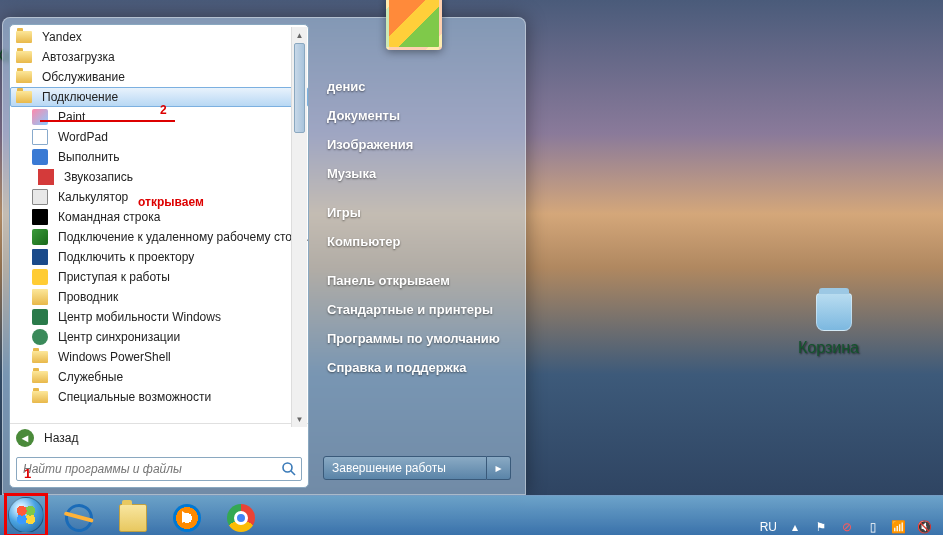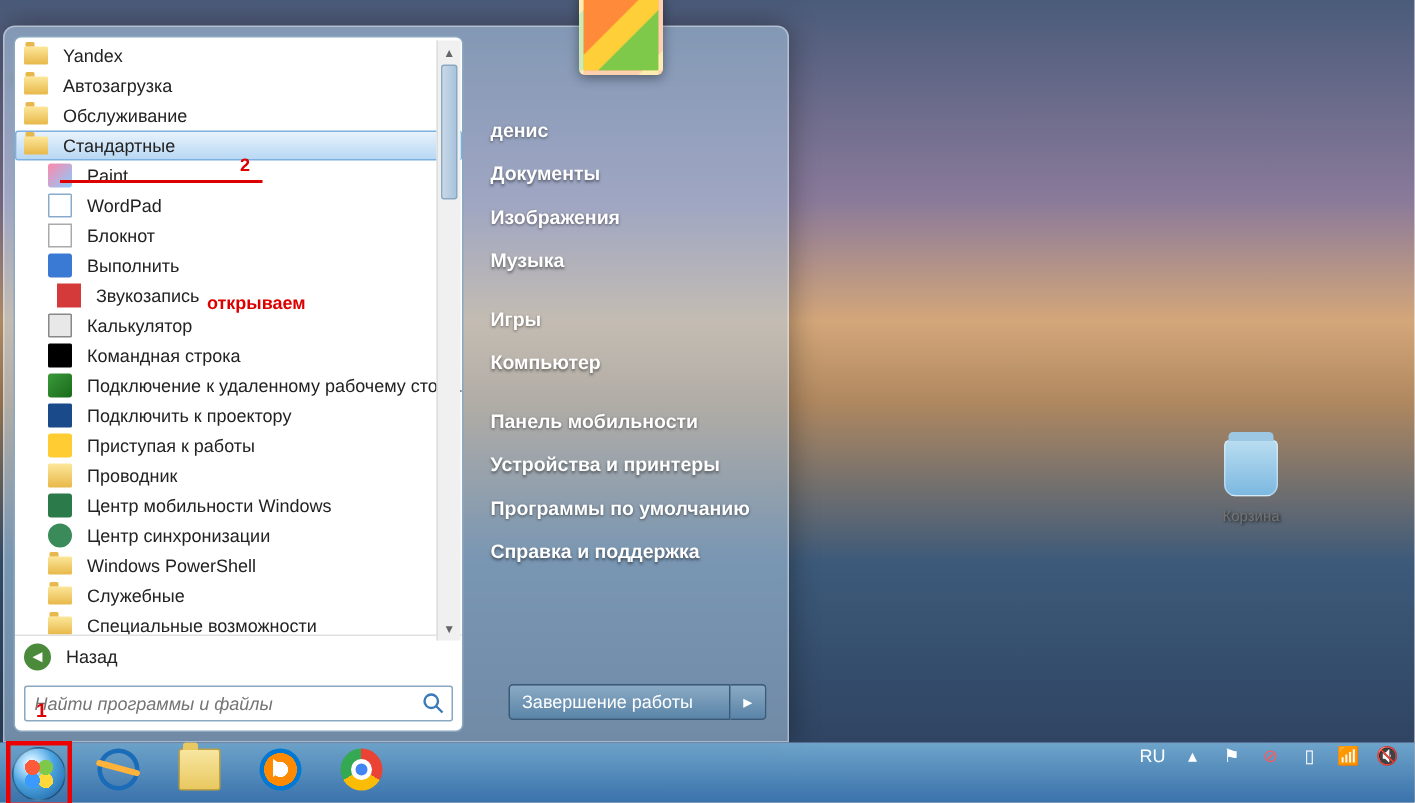--- a/index.html
+++ b/index.html
@@ -1,28 +1,28 @@
 <!DOCTYPE html>
 <html><head>
 <meta charset="utf-8">
 <style>
 * { margin:0; padding:0; box-sizing:border-box; font-family:"Segoe UI",Tahoma,sans-serif; }
 html,body { width:943px; height:535px; overflow:hidden; }
 body { background:linear-gradient(180deg,#4a5b7a 0%,#8a7a9a 25%,#d4a77a 40%,#b08860 50%,#3d5a7a 70%,#2a3d5a 100%); position:relative; }
 
 .desktop { position:absolute; inset:0; }
-.desktop-icon { position:absolute; width:72px; text-align:center; color:#737373; font-size:10px; text-shadow:1px 1px 2px rgba(0,0,0,.7); cursor:pointer; }
+.desktop-icon { position:absolute; width:72px; color:#14532d; font-size:16px; text-shadow:1px 1px 2px rgba(0,0,0,.7); cursor:pointer; }
 .desktop-icon .ic { width:48px; height:48px; margin:0 auto 3px; display:flex; align-items:center; justify-content:center; font-size:32px; }
 .recycle { top:288px; left:798px; }
 .recycle .ic .bin { width:36px; height:38px; background:linear-gradient(180deg,#b8dcf0,#7cb8e0); border-radius:4px 4px 8px 8px; border:1px solid rgba(255,255,255,.4); position:relative; }
 .recycle .ic .bin::before { content:''; position:absolute; top:-6px; left:2px; right:2px; height:6px; background:#9cc8e4; border-radius:3px 3px 0 0; }
 .dcomputer { top:-4px; left:-5px; }
 .dglaztv { top:-4px; left:75px; }
 
-.taskbar { position:absolute; left:0; right:0; bottom:0; height:40px; background:linear-gradient(180deg,rgba(120,180,220,.85),rgba(60,120,180,.9)); border-top:1px solid rgba(255,255,255,.3); display:flex; align-items:flex-start; }
+.taskbar { position:absolute; left:0; right:0; bottom:0; height:40px; background:linear-gradient(180deg,rgba(120,180,220,.85),rgba(60,120,180,.9)); border-top:1px solid rgba(255,255,255,.3); display:flex; align-items:flex-end; }
 .start-orb { width:40px; height:40px; margin:0 6px; position:relative; cursor:pointer; }
 .start-orb .orb { width:36px; height:36px; margin:2px auto; border-radius:50%; background:radial-gradient(circle at 35% 30%,#fff 0%,#bde5ff 15%,#4aa3e0 45%,#1a5b9a 100%); border:1px solid rgba(0,0,0,.3); position:relative; overflow:hidden; }
 .start-orb .orb::after { content:''; position:absolute; inset:6px; background:
  radial-gradient(circle at 30% 30%,#ff5a3a 0 5px,transparent 5px),
  radial-gradient(circle at 70% 30%,#7fc94a 0 5px,transparent 5px),
  radial-gradient(circle at 30% 70%,#3a9aff 0 5px,transparent 5px),
  radial-gradient(circle at 70% 70%,#ffd83a 0 5px,transparent 5px); }
 .start-orb.ann { outline:3px solid #e00; outline-offset:-1px; }
 
 .tb-btn { width:50px; height:34px; margin:0 2px; border-radius:3px; display:flex; align-items:center; justify-content:center; cursor:pointer; }
@@ -58,21 +58,21 @@
 .ul1 { top:95px; left:30px; width:135px; }
 .annot { position:absolute; color:#d00; font-size:12px; font-weight:600; }
 .a2 { top:78px; left:150px; }
 .aopen { top:170px; left:128px; }
 .a1 { bottom:6px; left:14px; color:#d00; font-size:13px; font-weight:700; }
 
 .sm-right { flex:1; padding:48px 8px 8px 14px; display:flex; flex-direction:column; color:#fff; font-size:13px; position:relative; }
 .sm-avatar { position:absolute; top:-30px; left:50%; transform:translateX(-50%); width:56px; height:56px; border:3px solid rgba(255,255,255,.6); border-radius:4px; background:linear-gradient(135deg,#ff8a3a 0 40%,#ffcf3a 40% 60%,#7fc94a 60% 100%); box-shadow:0 2px 8px rgba(0,0,0,.4); }
 .sm-rlink { padding:7px 4px; cursor:pointer; text-shadow:0 1px 2px rgba(0,0,0,.5); border-radius:3px;font-weight:bold; }
 .sm-rsep { height:10px; }
-.sm-shutdown { margin-top:auto; display:flex;margin-left:16px; }
+.sm-shutdown { margin-top:auto; display:flex; }
 .sm-shutdown button { height:24px; background:linear-gradient(180deg,#8aaac4,#5a84a8); border:1px solid #3a5a7a; color:#fff; font-size:12px; cursor:pointer; }
 .sm-shutdown .main { flex:1; border-radius:3px 0 0 3px; padding:0 8px; text-align:left; }
 .sm-shutdown .arrow { width:24px; border-left:none; border-radius:0 3px 3px 0; }
 
 .scrollbar { position:absolute; right:1px; top:2px; bottom:60px; width:16px; background:#f0f0f0; border-left:1px solid #ddd; }
 .scrollbar .thumb { position:absolute; left:2px; right:2px; top:16px; height:90px; background:linear-gradient(90deg,#c8d8e8,#a8c4dc); border:1px solid #8aa8c0; border-radius:2px; }
 .scrollbar .sbtn { position:absolute; left:0; right:0; height:16px; display:flex; align-items:center; justify-content:center; font-size:8px; color:#666; }
 .scrollbar .up { top:0; } .scrollbar .dn { bottom:0; }
 
 .ic-paint{background:linear-gradient(135deg,#f8a,#8cf);border-radius:2px}
@@ -119,33 +119,29 @@
         <div class="sm-item folder">
           <span class="fld"></span>
           <span>Автозагрузка</span>
         </div>
         <div class="sm-item folder">
           <span class="fld"></span>
           <span>Обслуживание</span>
         </div>
         <div class="sm-item folder sel">
           <span class="fld"></span>
-          <span>Стандартные</span>
+          <span>Подключение</span>
         </div>
         <div class="sm-item indent">
           <span class="appic ic-paint"></span>
           <span>Paint</span>
         </div>
         <div class="sm-item indent">
           <span class="appic ic-wordpad"></span>
           <span>WordPad</span>
-        </div>
-        <div class="sm-item indent">
-          <span class="appic ic-notepad"></span>
-          <span>Блокнот</span>
         </div>
         <div class="sm-item indent">
           <span class="appic ic-run"></span>
           <span>Выполнить</span>
         </div>
         <div class="sm-item indent">
           <span class="appic ic-sound"></span>
           <span>Звукозапись</span>
         </div>
         <div class="sm-item indent">
@@ -221,22 +217,22 @@
     <div class="sm-avatar"></div>
     <div class="sm-rlink">денис</div>
     <div id="sm-rlinks">
         <div class="sm-rlink">Документы</div>
         <div class="sm-rlink">Изображения</div>
         <div class="sm-rlink">Музыка</div>
         <div class="sm-rsep"></div>
         <div class="sm-rlink">Игры</div>
         <div class="sm-rlink">Компьютер</div>
         <div class="sm-rsep"></div>
-        <div class="sm-rlink">Панель мобильности</div>
-        <div class="sm-rlink">Устройства и принтеры</div>
+        <div class="sm-rlink">Панель открываем</div>
+        <div class="sm-rlink">Стандартные и принтеры</div>
         <div class="sm-rlink">Программы по умолчанию</div>
         <div class="sm-rlink">Справка и поддержка</div>
       </div>
     <div class="sm-shutdown">
       <button class="main">Завершение работы</button>
       <button class="arrow">
         <span>▸</span>
       </button>
     </div>
   </div>

